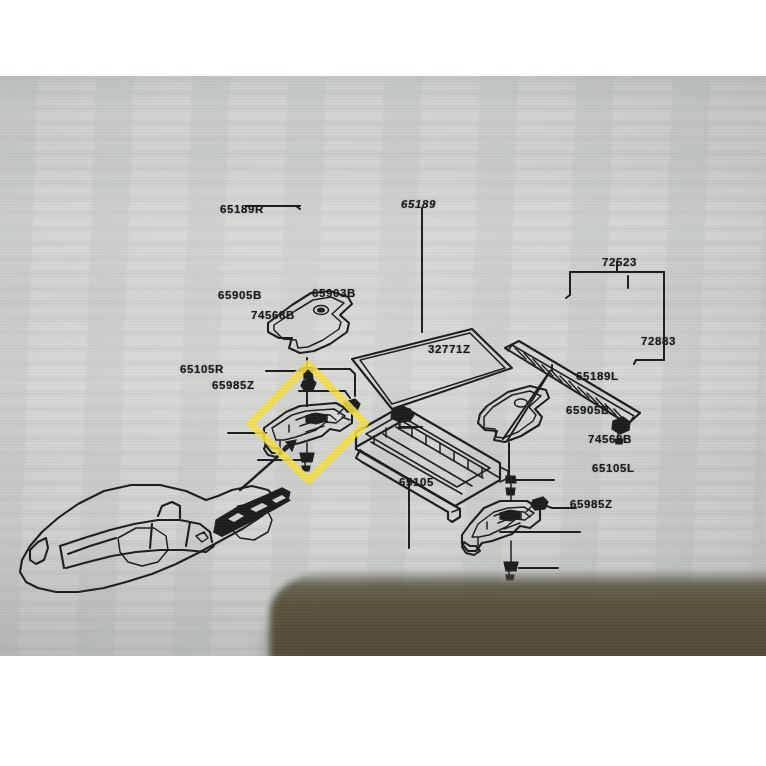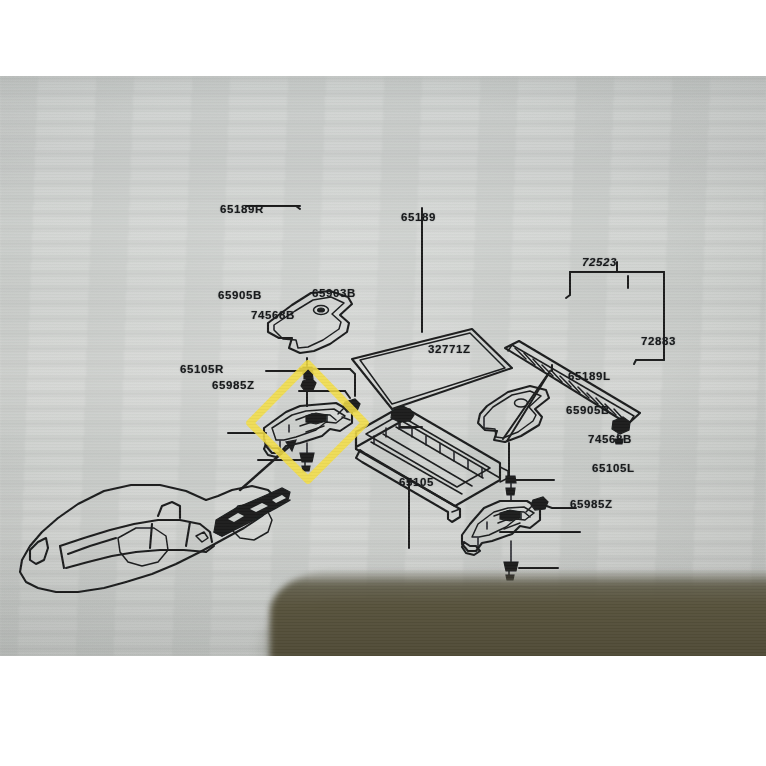--- a/index.html
+++ b/index.html
@@ -390,30 +390,30 @@
 
       </g>
 
       <g opacity="0.88">
         <path d="M308,288 L365,347 L308,404 L250,347 Z" fill="none" stroke="#f3dd46" stroke-width="7.5" stroke-linejoin="round" stroke-linecap="round"></path>
       </g>
 
     </svg>
 
     <div class="lbl" style="left:204px; top:127px;padding-left:16px;">65189R</div>
-    <div class="lbl" style="left:401px; top:135px;">65189</div>
+    <div class="lbl" style="left:401px; top:122px;font-style:italic;">65189</div>
     <div class="lbl" style="left:218px; top:213px;">65905B</div>
     <div class="lbl" style="left:312px; top:211px;">65903B</div>
     <div class="lbl" style="left:251px; top:233px;">74568B</div>
     <div class="lbl" style="left:180px; top:287px;">65105R</div>
     <div class="lbl" style="left:212px; top:303px;">65985Z</div>
     <div class="lbl" style="left:428px; top:267px;">32771Z</div>
     <div class="lbl" style="left:399px; top:400px;">65105</div>
-    <div class="lbl" style="left:568px; top:294px;">65189L</div>
-    <div class="lbl" style="left:582px; top:180px;font-style:italic;">72523</div>
+    <div class="lbl" style="left:556px; top:294px;padding-left:20px;">65189L</div>
+    <div class="lbl" style="left:602px; top:180px;">72523</div>
     <div class="lbl" style="left:641px; top:215px;margin-top:44px;">72883</div>
     <div class="lbl" style="left:566px; top:328px;">65905B</div>
     <div class="lbl" style="left:588px; top:357px;">74568B</div>
     <div class="lbl" style="left:592px; top:386px;">65105L</div>
     <div class="lbl" style="left:570px; top:422px;">65985Z</div>
 
     <div id="photo-shadow2"></div>
     <div id="photo-shadow"></div>
     <div id="grain"></div>
   </div>

